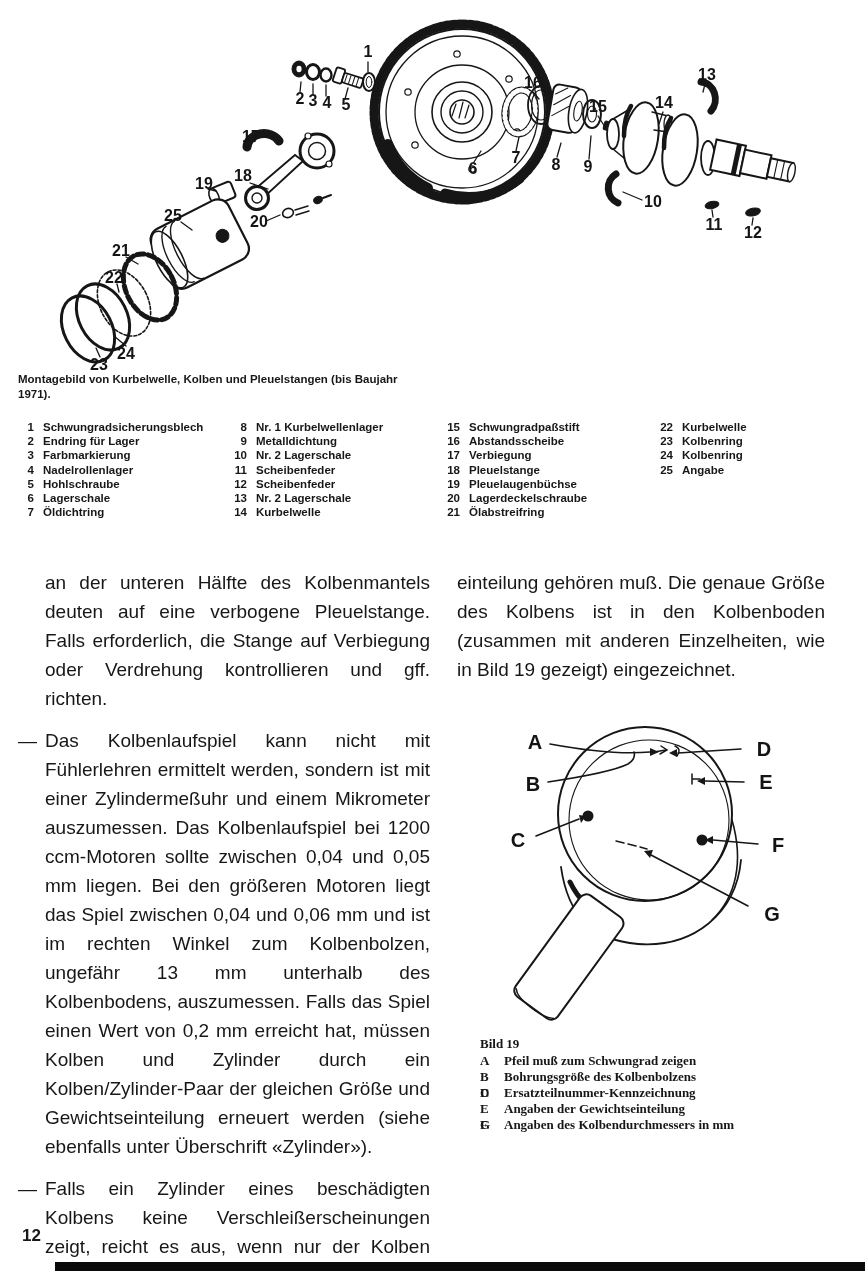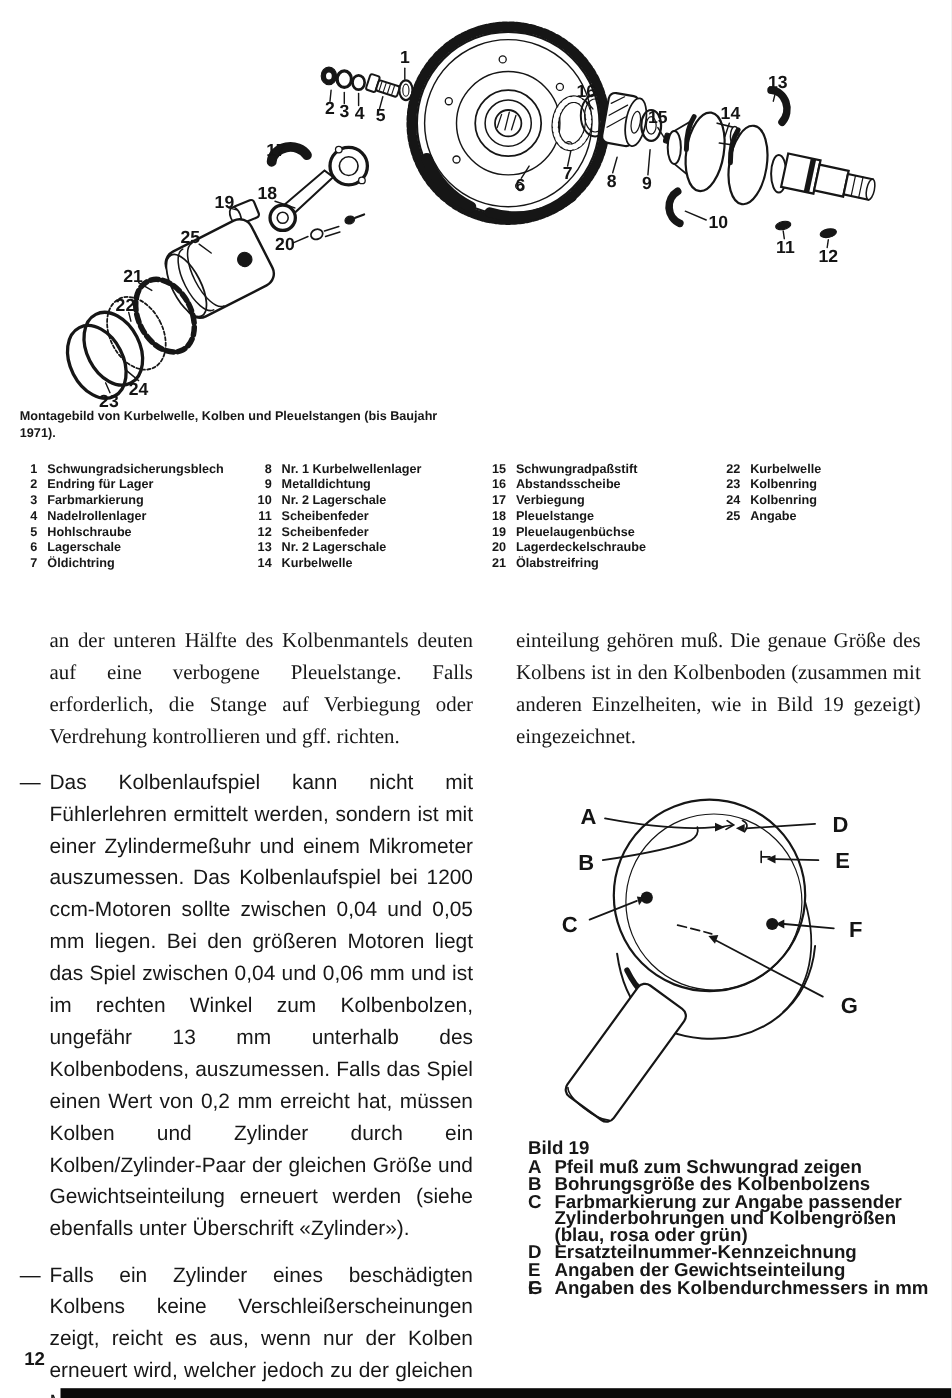--- a/index.html
+++ b/index.html
@@ -9,28 +9,28 @@
   .callout{font-weight:bold;font-size:16px;fill:#141414;text-anchor:middle;}
   .marker{font-weight:bold;font-size:20px;fill:#141414;text-anchor:middle;}
   .figcap{position:absolute;font-weight:bold;font-size:11.5px;line-height:14.5px;}
   .figcap .fig-label{display:block;}
   .parts-col{position:absolute;top:420px;font-weight:bold;font-size:11.5px;line-height:14.2px;}
   .prow{display:flex;white-space:nowrap;}
   .pnum{display:inline-block;text-align:right;margin-right:9px;}
   .col1 .pnum{width:12px;} .col2 .pnum,.col3 .pnum,.col4 .pnum{width:17px;}
   .bodycol{position:absolute;top:568px;font-size:19px;line-height:29px;text-align:justify;}
   .para{position:relative;padding-left:27px;}
-  .para.first{padding-left:27px;font-family:Liberation Serif, serif;}
+  .para.first{padding-left:27px;}
   .para + .para{margin-top:13px;}
   .dash{position:absolute;left:0;top:0;}
   .leftcol{left:18px;width:412px;}
-  .rightcol{left:442px;width:395px;}
+  .rightcol{left:430px;width:395px;}
   .rightcol .para{padding-left:27px;}
   .legend{position:absolute;left:480px;top:1036px;width:372px;font-weight:bold;
-          font-size:17px;line-height:15px;}
+          font-size:13px;line-height:15px;font-family:Liberation Serif, serif;}
   .legend .fig-label{display:block;margin-bottom:2px;}
   .legend .lcaption{display:block;margin-bottom:5px;}
   .lrow{position:relative;padding-left:24px;margin-bottom:1px;}
   .lkey{position:absolute;left:0;top:0;}
   .pagenum{position:absolute;left:22px;top:1226px;font-weight:bold;font-size:17px;}
   .bottom-bar{position:absolute;left:55px;top:1262px;width:810px;height:9px;background:#0a0a0a;}
   .fig18{position:absolute;left:0;top:0;}
   .fig19{position:absolute;left:478px;top:692px;}
 </style>
 </head>
@@ -398,21 +398,21 @@
     <text class="marker" x="286" y="64">D</text>
     <text class="marker" x="288" y="97">E</text>
     <text class="marker" x="300" y="160">F</text>
     <text class="marker" x="294" y="229">G</text>
   </svg>
 
   <div class="legend">
     <span class="fig-label">Bild 19</span>
     <div class="lrow"><span class="lkey">A</span><span>Pfeil muß zum Schwungrad zeigen</span></div>
     <div class="lrow"><span class="lkey">B</span><span>Bohrungsgröße des Kolbenbolzens</span></div>
-    <div class="lrow"><span class="lkey">C</span><span>Farbmarkierung zur Angabe passender Zylinderbohrungen und Kolbengrößen (blau, rosa oder grün)</span></div>
+    <div class="lrow"><span class="lkey">C</span></div>
     <div class="lrow"><span class="lkey">D</span><span>Ersatzteilnummer-Kennzeichnung</span></div>
     <div class="lrow"><span class="lkey">E</span><span>Angaben der Gewichtseinteilung</span></div>
     <div class="lrow"><span class="lkey">F</span></div>
     <div class="lrow"><span class="lkey">G</span><span>Angaben des Kolbendurchmessers in mm</span></div>
   </div>
 
   <div class="pagenum">12</div>
   <div class="bottom-bar"></div>
 
 </div>

